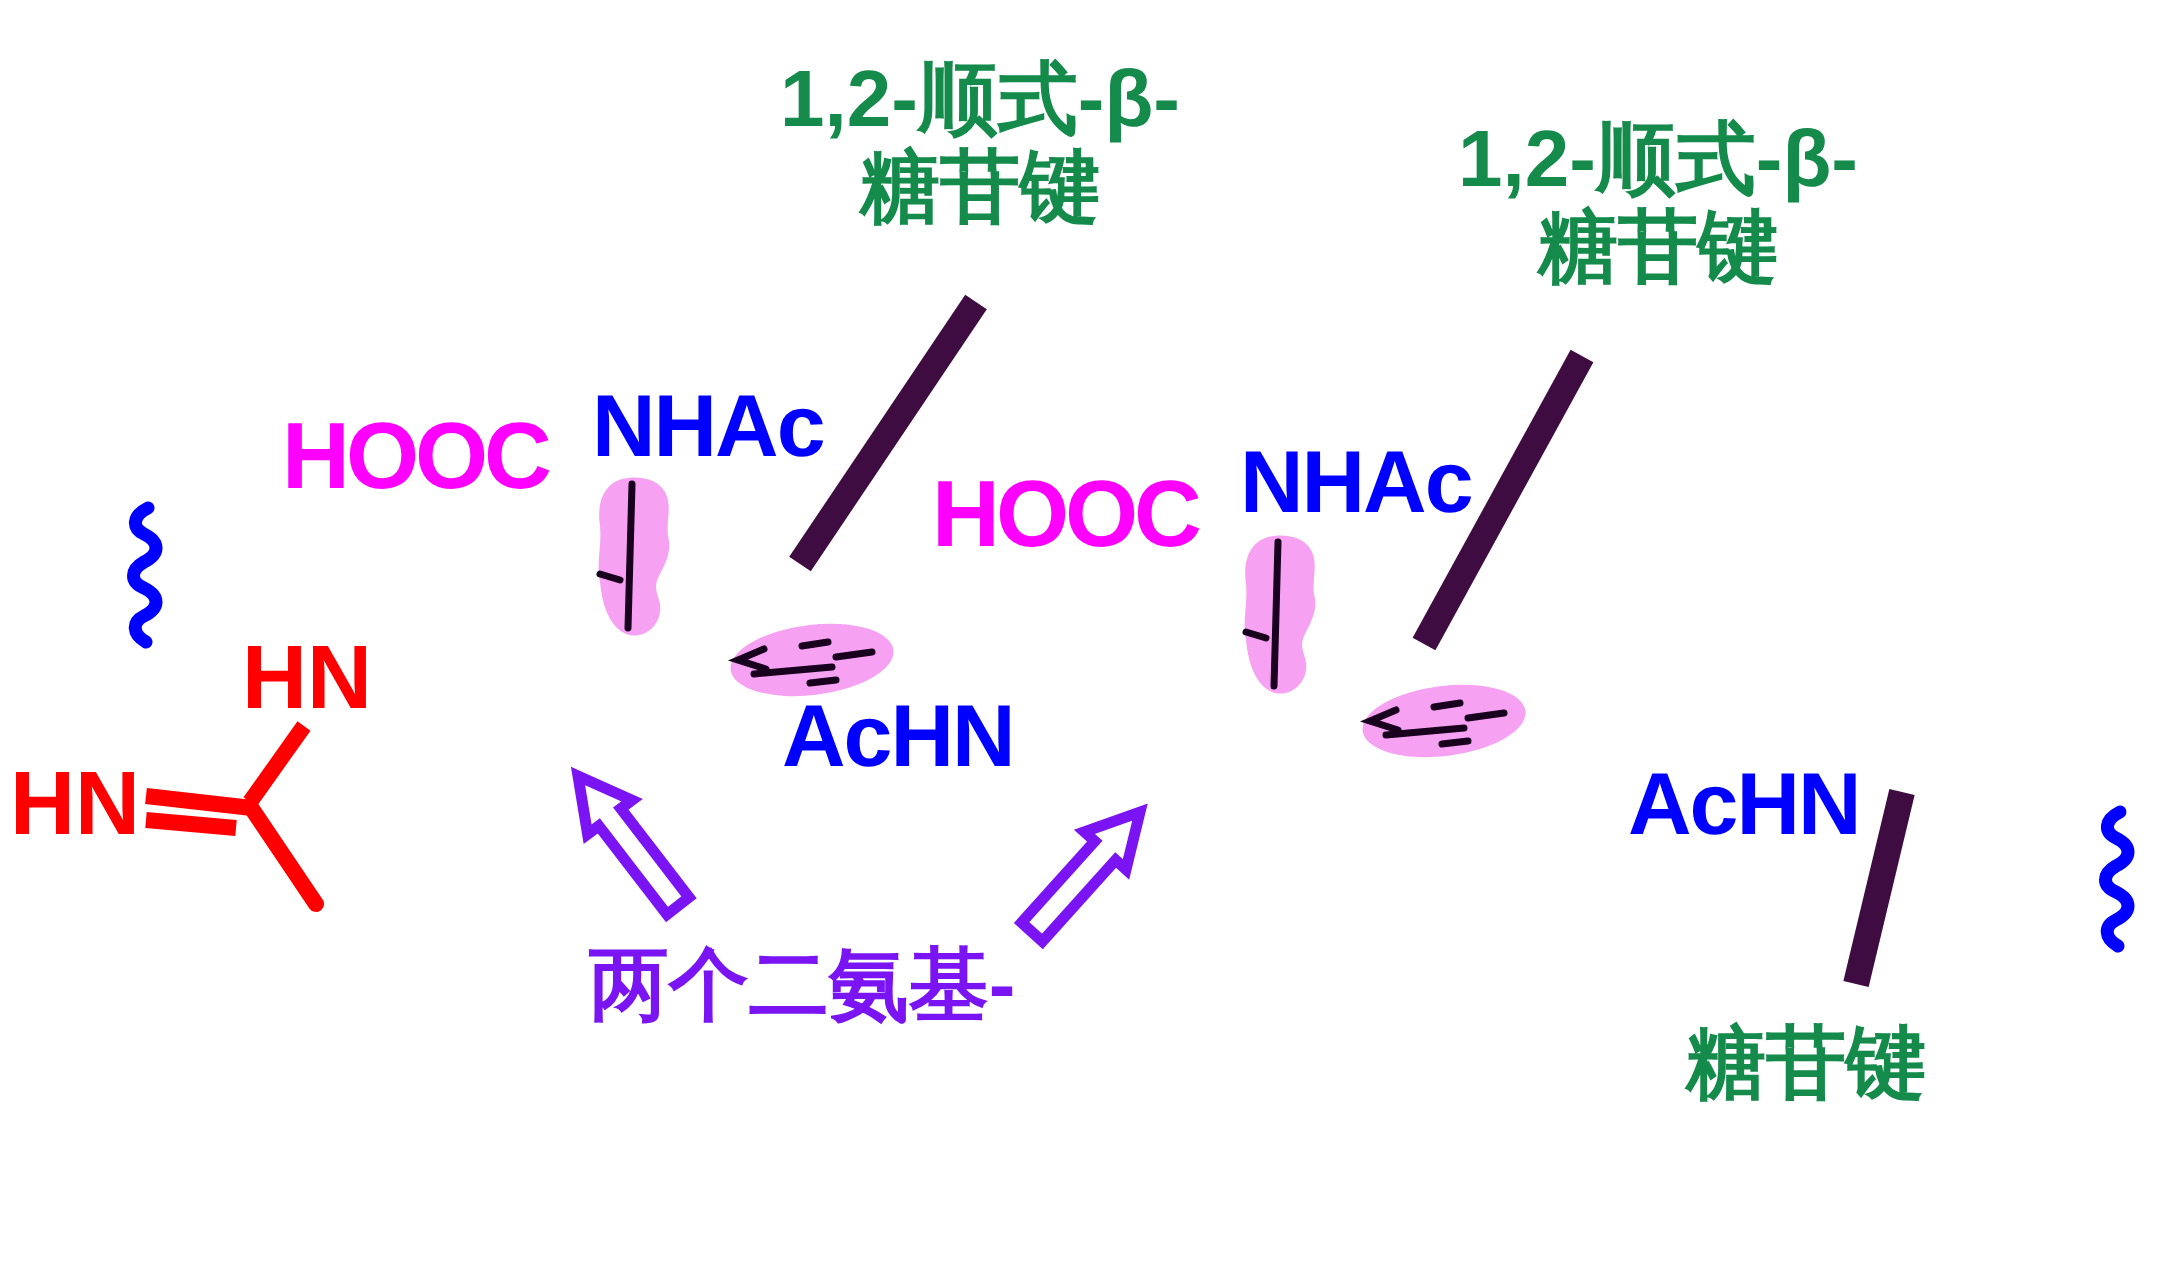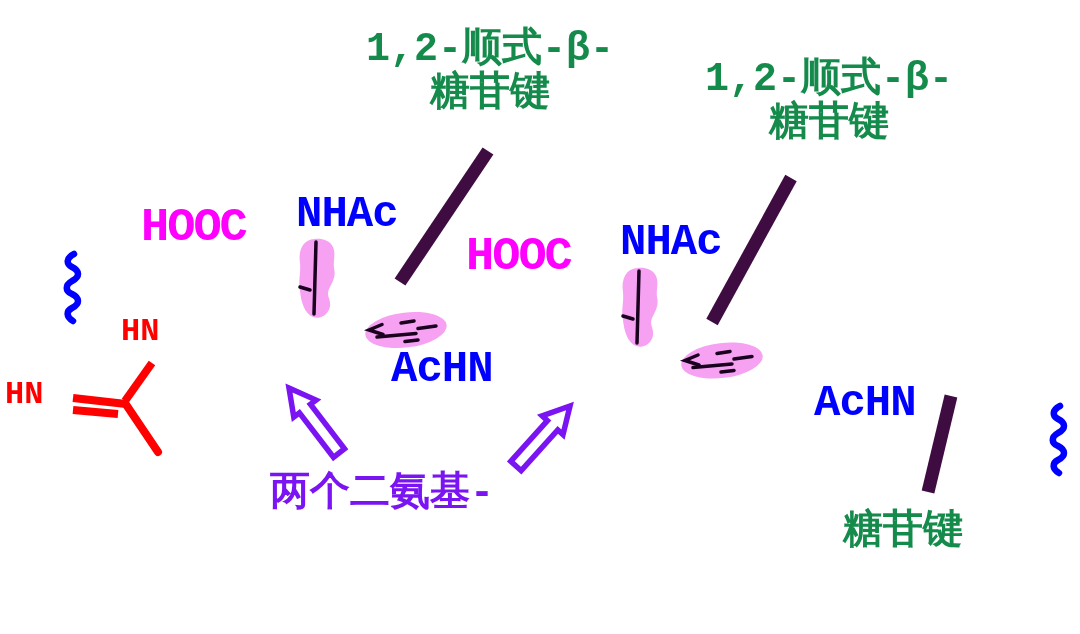--- a/index.html
+++ b/index.html
@@ -1,25 +1,25 @@
 <!DOCTYPE html>
 <html style="--background: #ffffff; --green: #148a4b; --magenta: #ff00ff; --blue: #0000ff; --red: #ff0000; --violet: #7a14f2; --plum: #3f0c42; --pink: #f6a1f2; --ink: #19001e;"><head>
 <meta charset="utf-8">
 <style>
   html,body{margin:0;padding:0;background:#fff;}
   .canvas{position:relative;width:1080px;height:634px;background:var(--background,#fff);overflow:hidden;
-          font-family:Liberation Mono, monospace;}
+          font-family:Liberation Sans, sans-serif;}
   .layer{position:absolute;left:0;top:0;width:1080px;height:634px;}
   .lbl{position:absolute;font-weight:700;white-space:nowrap;line-height:1;}
   .center{transform:translateX(-50%);text-align:center;}
   .green{color:var(--green);font-size:40px;line-height:44px;}
-  .violet-text{color:var(--violet);font-size:40px;line-height:47px;}
+  .violet-text{color:var(--violet);font-size:40px;line-height:47px;margin-left:19px;}
   .magenta{color:var(--magenta);font-size:47px;letter-spacing:-2px;}
   .blue{color:var(--blue);font-size:44px;letter-spacing:-1px;}
-  .red-text{color:var(--red);font-size:32px;}
+  .red-text{color:var(--red);font-size:45px;}
   
   .bond{stroke:var(--plum);stroke-width:13;stroke-linecap:butt;fill:none;}
   .pink-fill{fill:var(--pink);stroke:none;}
   .ink{stroke:var(--ink);stroke-width:3.5;stroke-linecap:round;fill:none;}
   .squiggle{stroke:var(--blue);stroke-width:6.5;stroke-linecap:round;fill:none;}
   .redline{stroke:var(--red);stroke-width:8;fill:none;}
   .arrow{stroke:var(--violet);stroke-width:5.5;fill:none;stroke-linejoin:miter;}
 </style>
 </head>
 <body>

